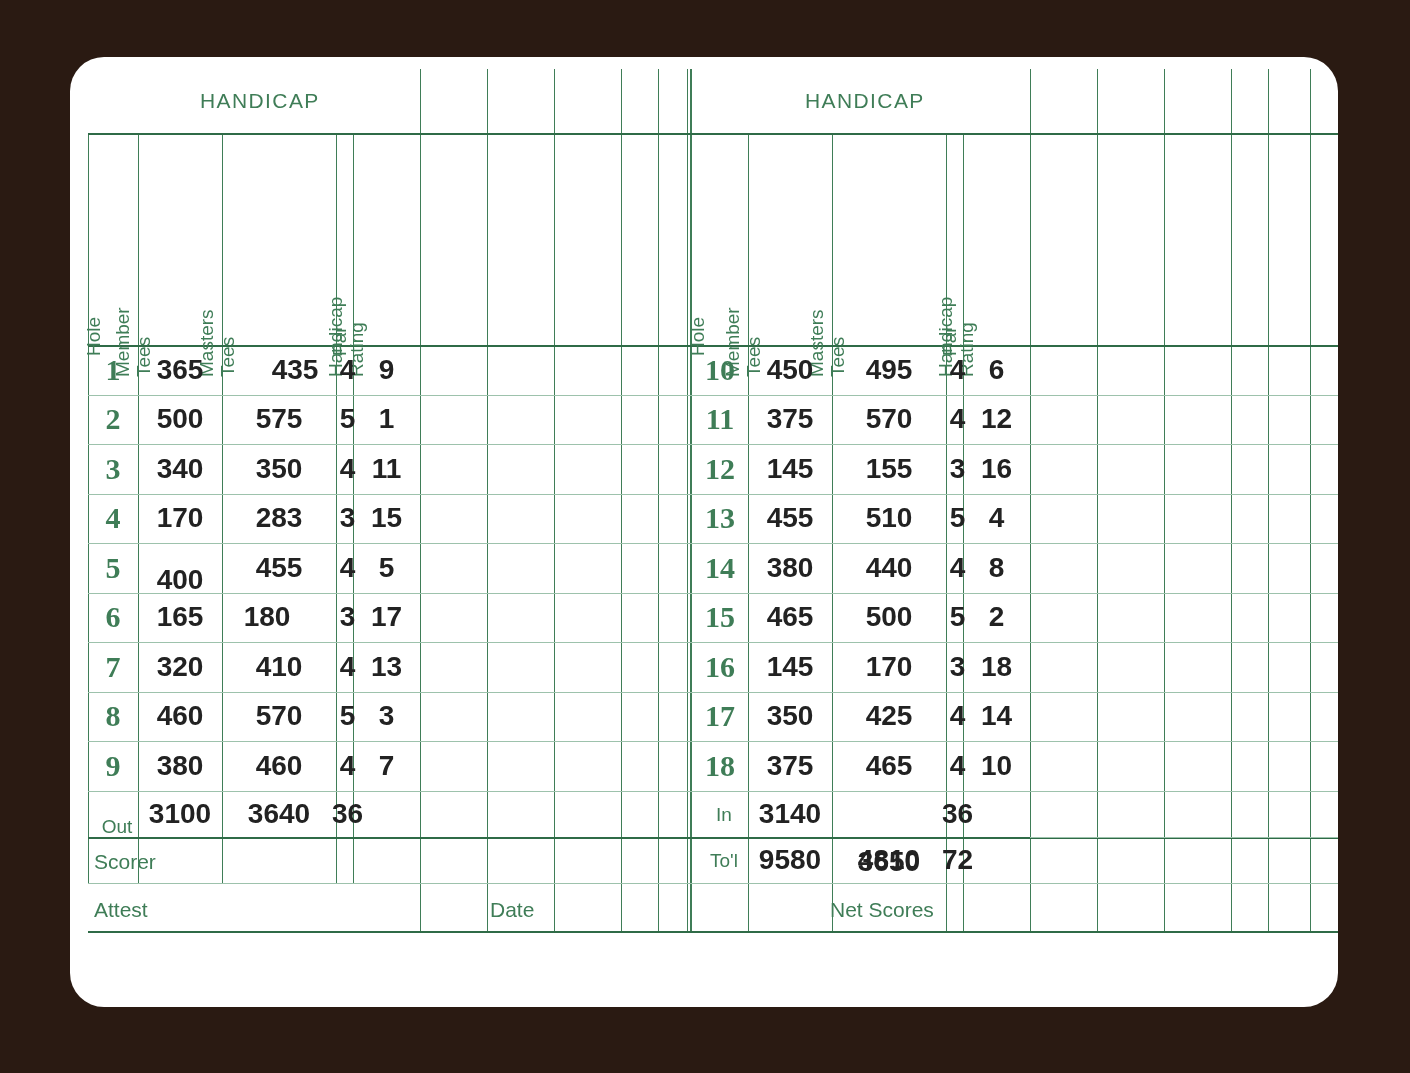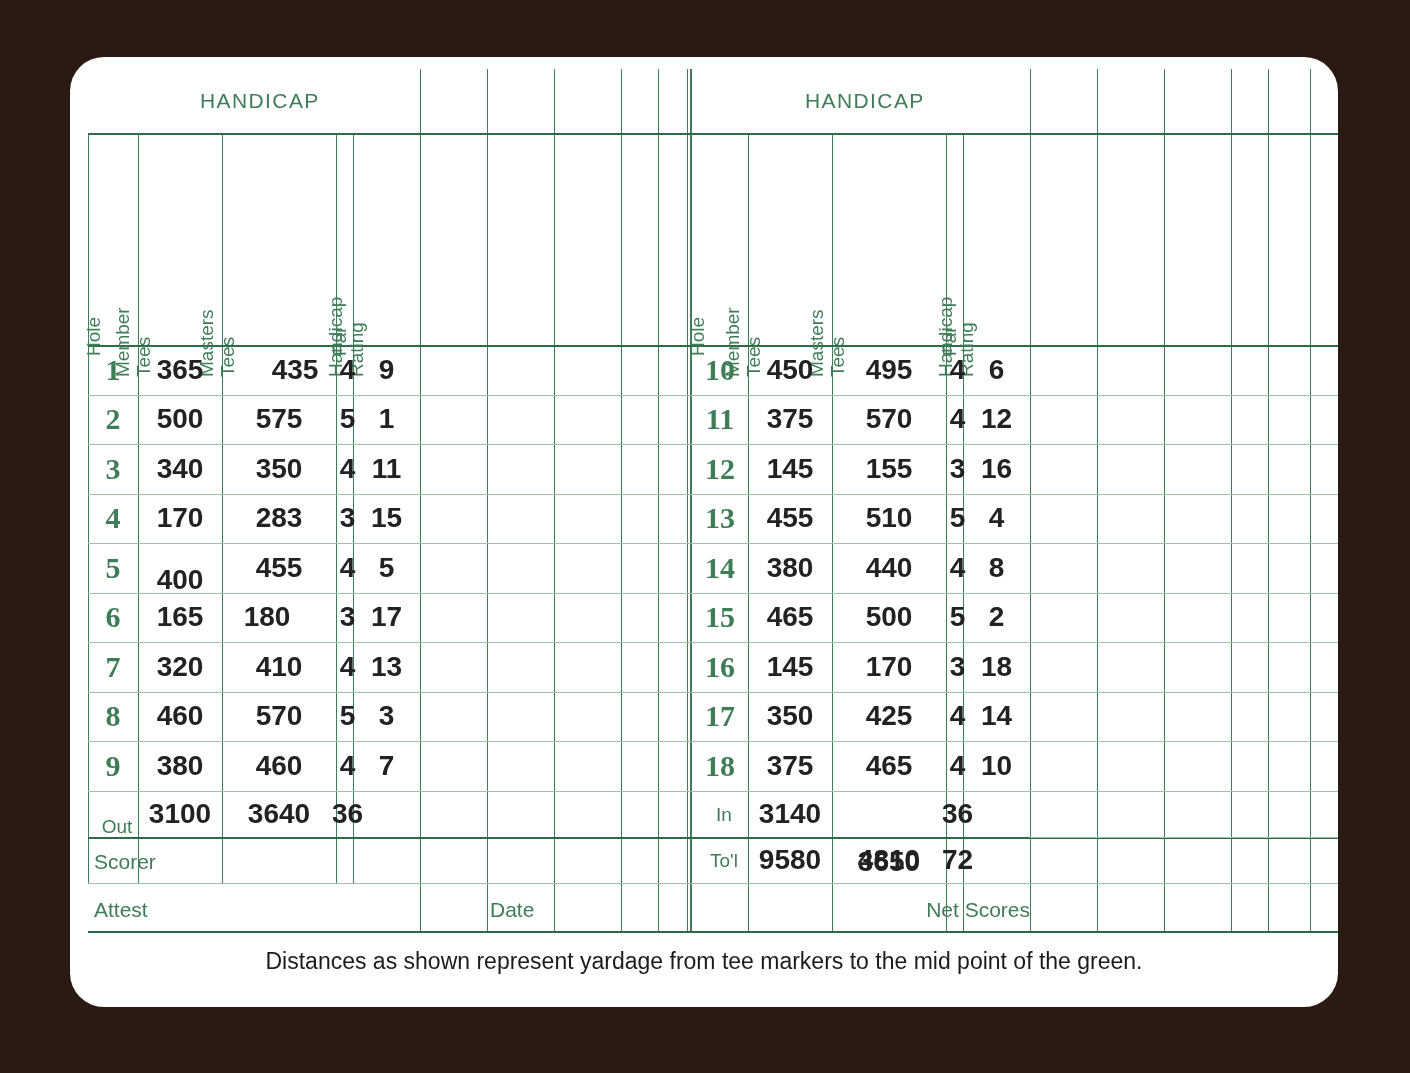--- a/index.html
+++ b/index.html
@@ -289,19 +289,18 @@
         <div class="sum-val" style="left: 678px; width: 84px; top: 742.5px;">3140</div>
         <div class="sum-val" style="left: 762px; width: 114px; top: 742.5px; margin-top: 48px;">3650</div>
         <div class="sum-val" style="left: 862px; width: 51px; top: 742.5px;">36</div>
         <div class="sum-label" style="left: 626px; top: 793.5px; width: 56px; text-align: center;">To'l</div>
         <div class="sum-val" style="left: 678px; width: 84px; top: 788.5px;">9580</div>
         <div class="sum-val" style="left: 762px; width: 114px; top: 788.5px;">4810</div>
         <div class="sum-val" style="left: 862px; width: 51px; top: 788.5px;">72</div>
         <div class="field-label" style="left: 24px; top: 793.5px;">Scorer</div>
         <div class="field-label" style="left: 24px; top: 841.5px;">Attest</div>
         <div class="field-label" style="left: 420px; top: 841.5px;">Date</div>
-        <div class="field-label" style="left: 760px; top: 841.5px; width: 200px; text-align: right;">Net Scores</div>
+        <div class="field-label" style="left: 760px; top: 841.5px; width: 200px; ">Net Scores</div>
       </div>
 
-    <div class="footnote" style="left:0; top:893px;">Distances as shown represent yardage from tee markers to the mid point of the green.</div>
 
   </div>
 </div>
 
 </body></html>

